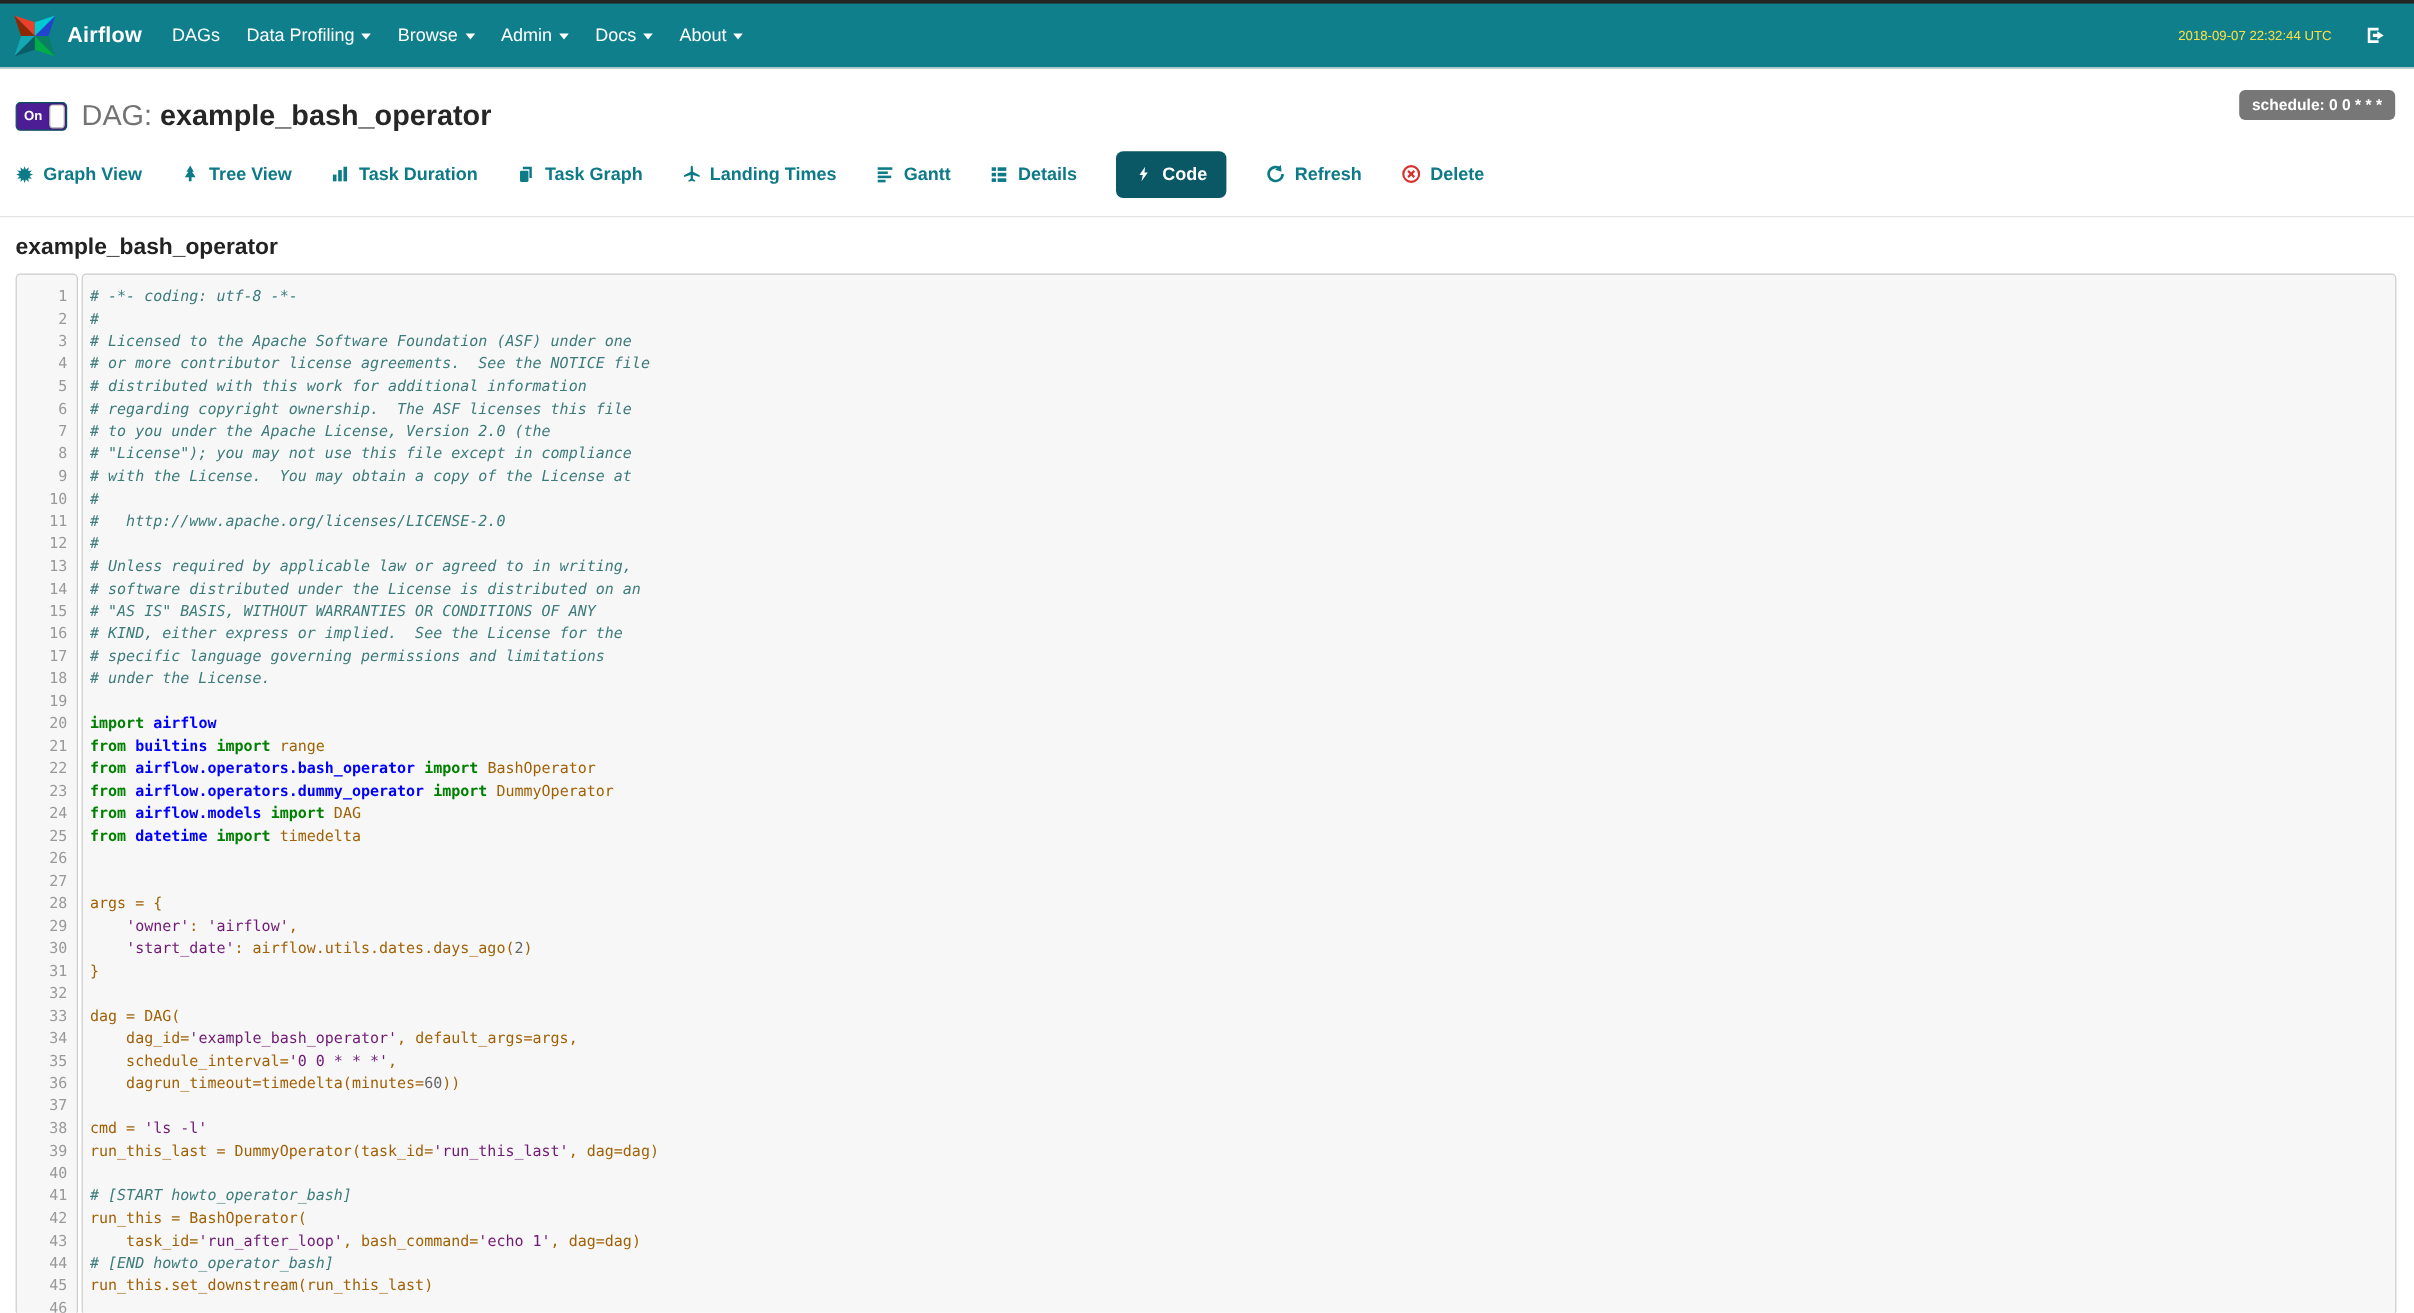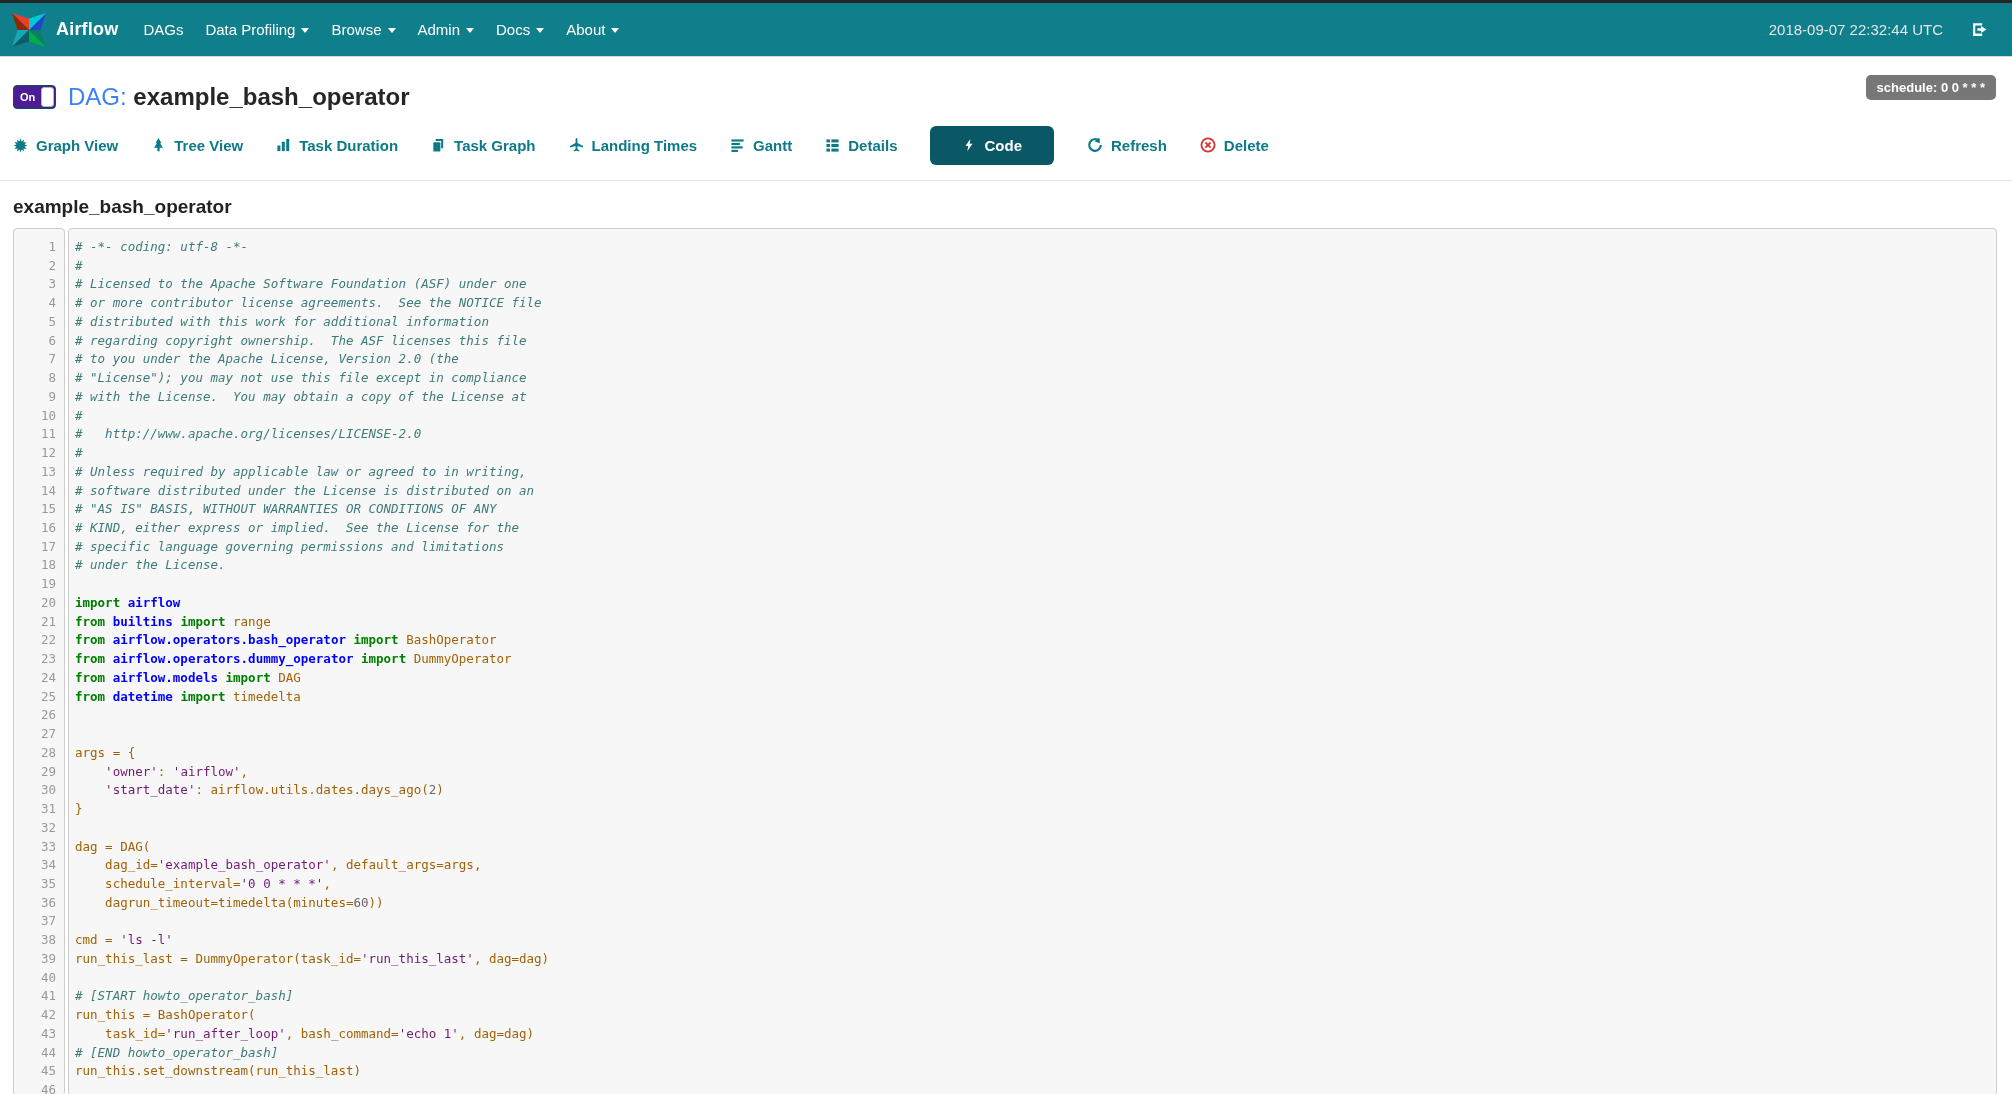--- a/index.html
+++ b/index.html
@@ -24,56 +24,56 @@
   .nav-link {
     color:#fff; font-size:15px; text-decoration:none;
     padding:0 11px; height:100%; display:flex; align-items:center; gap:6px;
   }
   .caret {
     width:0; height:0; display:inline-block;
     border-left:4px solid transparent; border-right:4px solid transparent;
     border-top:5px solid #fff; margin-top:2px;
   }
   .navbar-right { margin-left:auto; display:flex; align-items:center; gap:28px; }
-  .clock { color:#e5e5e5; font-size:15px; }
+  .clock { color:#fde047; font-size:11px; }
   .logout { display:flex; align-items:center; }
 
   
   .header-row { margin:26px 16px 0 13px; display:flex; align-items:center; }
   .toggle {
     width:43px; height:24px; border-radius:4px;
     background:#4c1d95; border:1px solid #0a525c;
     position:relative; display:inline-flex; align-items:center;
     cursor:pointer; flex:0 0 auto;
   }
   .toggle-label { color:#fff; font-size:11px; font-weight:bold; margin-left:6px; }
   .toggle-knob {
     position:absolute; right:1px; top:1px; width:13px; height:20px;
     background:#fff; border:1px solid #b9b9b9; border-radius:3px;
     box-shadow:0 0 2px rgba(0,0,0,.25);
   }
   .dag-title { font-size:24px; margin-left:12px; white-space:nowrap; }
-  .dag-prefix { color:#3b82f6; }
+  .dag-prefix { color:#737373; }
   .dag-name { color:#262626; font-weight:bold; }
   .schedule-badge {
     margin-left:auto; align-self:flex-start; margin-top:-8px;
     background:#777; color:#fff; font-size:13px; font-weight:bold;
     padding:5px 11px; border-radius:5px; white-space:pre;
   }
 
   
   .tabs-row { margin:12px 13px 0; display:flex; align-items:center; gap:33px; height:44px;font-weight:bold; }
   .tab {
     color:#0d7a87; font-size:15px; text-decoration:none;
     display:flex; align-items:center; gap:8px; cursor:pointer; white-space:nowrap;
   }
   .tab svg { flex:0 0 auto; }
   .tab-active {
     background:#0a5866; color:#fff; border-radius:6px;
-    padding:11px 32px; gap:8px;
+    padding:11px 16px; gap:8px;
   }
   .danger-icon { color:#d9302c; }
 
   hr.page-divider { border:0; border-top:1px solid #e4e4e4; margin:13px 0 0 0; }
 
   .sub-heading { font-size:19px; font-weight:600; color:#222; margin:15px 0 10px 13px; }
 
   
   .codeblock {
     display:flex; gap:3px; margin:0 15px 0 13px; height:868px;

